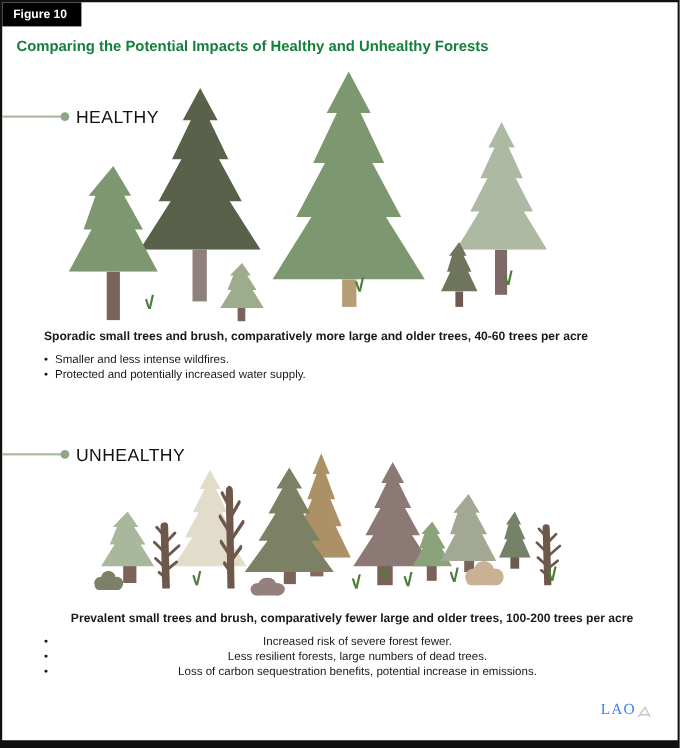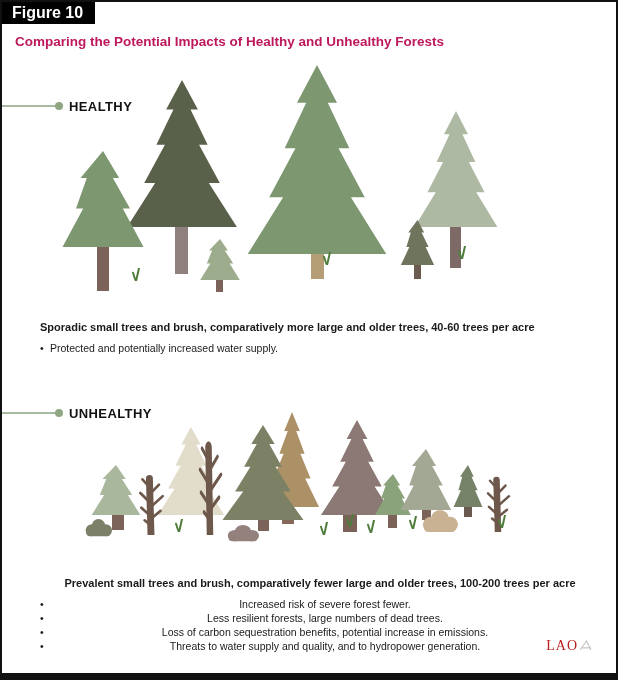--- a/index.html
+++ b/index.html
@@ -5,45 +5,45 @@
   * { margin:0; padding:0; box-sizing:border-box; }
   html,body { background:#fff; }
   .figure {
     position:relative; width:618px; height:680px;
     background:#fff; overflow:hidden;
     border:2px solid #111; border-bottom-width:7px;
     font-family:"Liberation Sans", sans-serif;
   }
   .fig-label {
     position:absolute; top:0; left:0; height:22px; min-width:72px;
-    background:#000; color:#fff; font-size:16px; font-weight:bold;
+    background:#000; color:#fff; font-size:11px; font-weight:bold;
     line-height:22px; padding:0 12px 0 10px;
   }
   .title {
     position:absolute; top:32px; left:13px; width:580px;
-    color:#be185d; font-size:13.5px; font-weight:bold;
+    color:#15803d; font-size:13.5px; font-weight:bold;
   }
   .marker { position:absolute; left:0; height:14px; }
   .marker .rule { position:absolute; left:0; top:6px; width:55px; height:2px; background:#a8bba2; }
   .marker .dot  { position:absolute; left:53px; top:3px; width:8px; height:8px; border-radius:50%; background:#8fa682; }
-  .marker .lbl  { position:absolute; left:67px; top:0; font-size:13px; font-weight:bold; color:#111; letter-spacing:0.4px; white-space:nowrap;text-align:center; }
+  .marker .lbl  { position:absolute; left:67px; top:0; font-size:16px; font-weight:normal; color:#111; letter-spacing:0.4px; white-space:nowrap;text-align:center; }
   .illus { position:absolute; left:0; display:block; }
   #healthy-illus  { top:60px;  width:618px; height:235px; }
   #unhealthy-illus{ top:395px; width:618px; height:150px; }
-  .text-block { position:absolute; left:38px; width:560px; color:#1a1a1a;margin-top:21px; }
+  .text-block { position:absolute; left:38px; width:560px; color:#1a1a1a; }
   #healthy-text   { top:298px; }
   #unhealthy-text { top:554px;text-align:center; }
   .text-block h3 { font-size:11px; font-weight:bold; margin-bottom:8px; }
   .text-block ul { list-style:none; }
   .text-block li { font-size:10.5px; line-height:14px; padding-left:10px; position:relative; }
   .text-block li::before { content:"\2022"; position:absolute; left:0; top:0; }
   .logo {
     position:absolute; right:24px; top:636px;
     font-family:"Liberation Serif", serif; font-size:14px;
-    color:#b91c1c; letter-spacing:1px; display:flex; align-items:center; gap:1px;
+    color:#3b82f6; letter-spacing:1px; display:flex; align-items:flex-end; gap:1px;
   }
 </style>
 </head>
 <body>
 
 <div class="figure">
 
   <div class="fig-label">Figure 10</div>
   <h1 class="title">Comparing the Potential Impacts of Healthy and Unhealthy Forests</h1>
 
@@ -111,20 +111,21 @@
     <use href="#fir3" x="397" y="158" width="37" height="45" fill="#6f755c"></use>
 
     <use href="#grass" x="129" y="206" width="10" height="13" color="#4f7d3c"></use>
     <use href="#grass" x="320" y="190" width="10" height="13" color="#4f7d3c"></use>
     <use href="#grass" x="455" y="184" width="10" height="13" color="#4f7d3c"></use>
   </svg>
 
   <div id="healthy-text" class="text-block">
     <h3>Sporadic small trees and brush, comparatively more large and older trees, 40-60 trees per acre</h3>
     <ul>
+      <li>Smaller and less intense wildfires.</li>
       <li>Protected and potentially increased water supply.</li>
     </ul>
   </div>
 
   <div class="marker" style="top:404px">
     <div class="rule"></div>
     <div class="dot"></div>
     <div class="lbl">UNHEALTHY</div>
   </div>
 
@@ -169,21 +170,20 @@
     <use href="#grass" x="406" y="119" width="10" height="13" color="#4f7d3c"></use>
     <use href="#grass" x="495" y="118" width="10" height="13" color="#4f7d3c"></use>
   </svg>
 
   <div id="unhealthy-text" class="text-block">
     <h3>Prevalent small trees and brush, comparatively fewer large and older trees, 100-200 trees per acre</h3>
     <ul>
       <li>Increased risk of severe forest fewer.</li>
       <li>Less resilient forests, large numbers of dead trees.</li>
       <li>Loss of carbon sequestration benefits, potential increase in emissions.</li>
-      <li>Threats to water supply and quality, and to hydropower generation.</li>
     </ul>
   </div>
 
   <div class="logo">
     <span>LAO</span>
     <svg width="13" height="12" viewBox="0 0 13 12">
       <path d="M1,10 L7.5,1 L12,10 M2.5,7.8 L12,7.8" stroke="#c6c6c6" stroke-width="1.2" fill="none"></path>
     </svg>
   </div>
 

